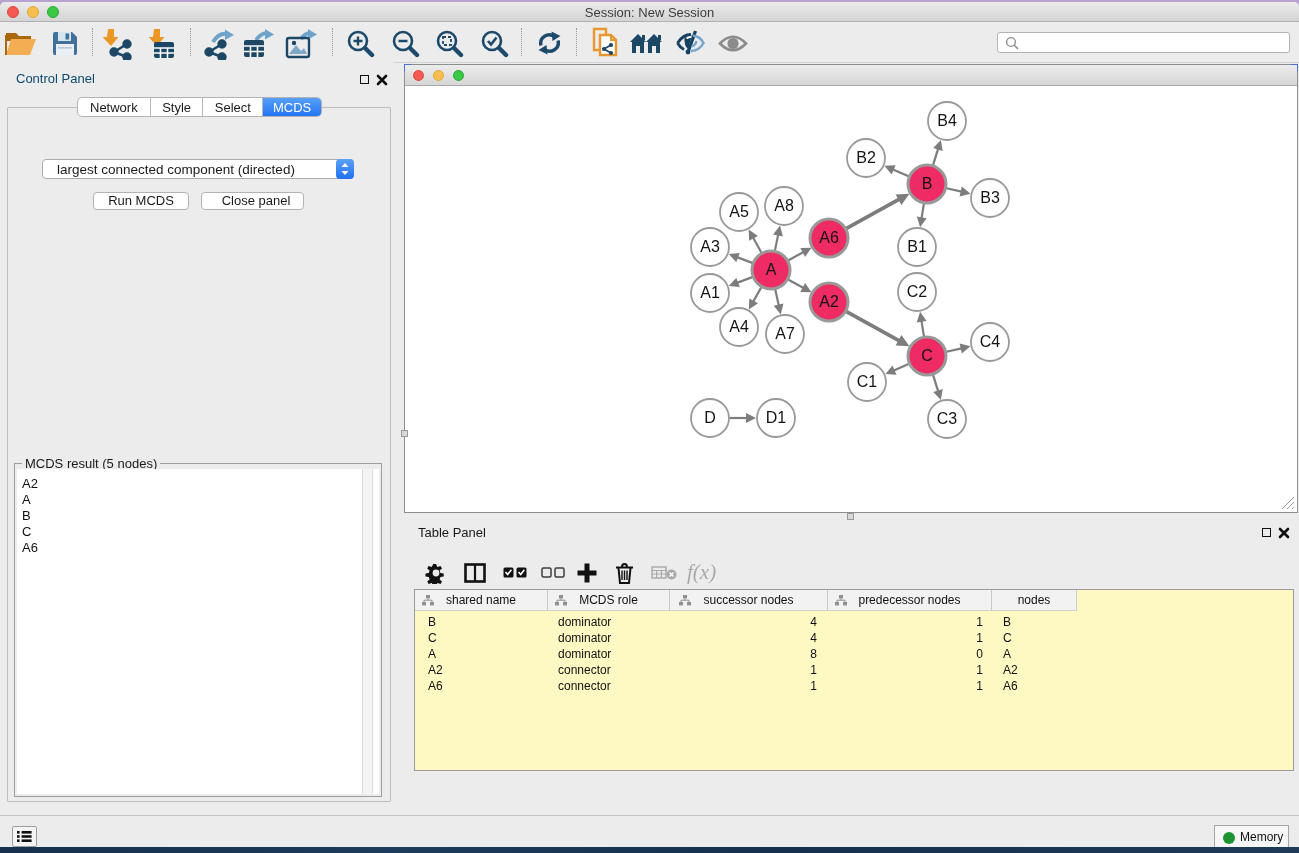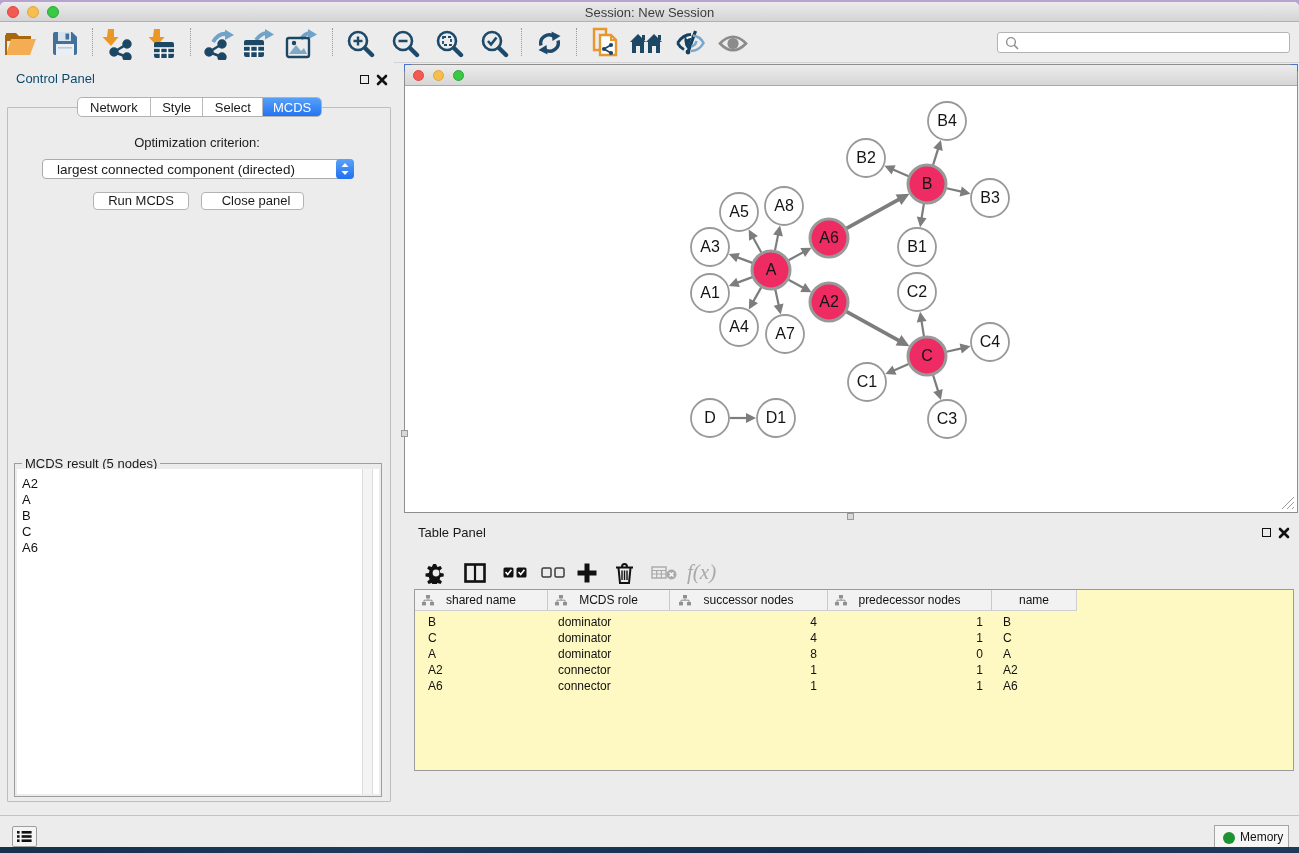--- a/index.html
+++ b/index.html
@@ -192,21 +192,20 @@
     <svg class="abs" style="left:376px;top:12px" width="12" height="12" viewBox="0 0 12 12">
       <path d="M2 2 L10 10 M10 2 L2 10" stroke="#111" stroke-width="2.6" stroke-linecap="round"></path>
     </svg>
     <div id="cpbox"></div>
     <div class="tabs" style="left:77px;top:35px;width:245px;">
       <div class="tab" style="width:73px;">Network</div>
       <div class="tab" style="width:53px;">Style</div>
       <div class="tab" style="width:60px;">Select</div>
       <div class="tab sel" style="width:58px;">MCDS</div>
     </div>
-    <div class="abs" style="left:0;top:73px;width:394px;text-align:center;font-size:13px;color:#1a1a1a;">Optimization criterion:</div>
     <div class="abs" style="left:42px;top:97px;width:312px;height:20px;background:#fff;border:1px solid #ababab;border-radius:4px;">
       <div class="abs" style="left:14px;top:2px;font-size:13.5px;color:#1a1a1a;">largest connected component (directed)</div>
       <div class="abs" style="right:-1px;top:-1px;width:18px;height:20px;border-radius:4px;background:linear-gradient(#5ba3f8,#2070f1);">
         <svg width="18" height="20" viewBox="0 0 18 20">
           <path d="M5.5 8 L9 4 L12.5 8 Z" fill="#fff"></path>
           <path d="M5.5 12 L9 16 L12.5 12 Z" fill="#fff"></path>
         </svg>
       </div>
     </div>
     <div class="btn" style="left:93px;top:130px;width:96px;">Run MCDS</div>
@@ -364,21 +363,21 @@
         </g>
       <circle cx="20.5" cy="8.5" r="5" fill="#a9a9a9"></circle>
       <path d="M18.5 6.5 l4 4 M22.5 6.5 l-4 4" stroke="#fff" stroke-width="1.4"></path>
     </svg>
     <div class="abs" style="left:283px;top:40px;font-family:'Liberation Serif',serif;font-style:italic;font-size:21px;color:#a9a9a9;">f(x)</div>
     <div id="tbox">
       <div class="hdrcell" style="left:0;width:133px;">shared name</div>
       <div class="hdrcell" style="left:133px;width:122px;">MCDS role</div>
       <div class="hdrcell" style="left:255px;width:158px;">successor nodes</div>
       <div class="hdrcell" style="left:413px;width:164px;">predecessor nodes</div>
-      <div class="hdrcell" style="left:577px;width:85px;border-right:1px solid #cfcfcf;">name</div>
+      <div class="hdrcell" style="left:577px;width:85px;border-right:1px solid #cfcfcf;">nodes</div>
       <svg class="abs" style="left:7px;top:5px" width="12" height="11" viewBox="0 0 12 11">
           <g fill="#909090">
             <rect x="4" y="0" width="4" height="3.4"></rect>
             <rect x="0" y="7" width="4" height="3.4"></rect>
             <rect x="8" y="7" width="4" height="3.4"></rect>
             <path d="M6 3.4 V5.2 M2 7 V5.2 H10 V7" stroke="#909090" fill="none" stroke-width="1"></path>
           </g>
         </svg>
       <svg class="abs" style="left:140px;top:5px" width="12" height="11" viewBox="0 0 12 11">
           <g fill="#909090">

